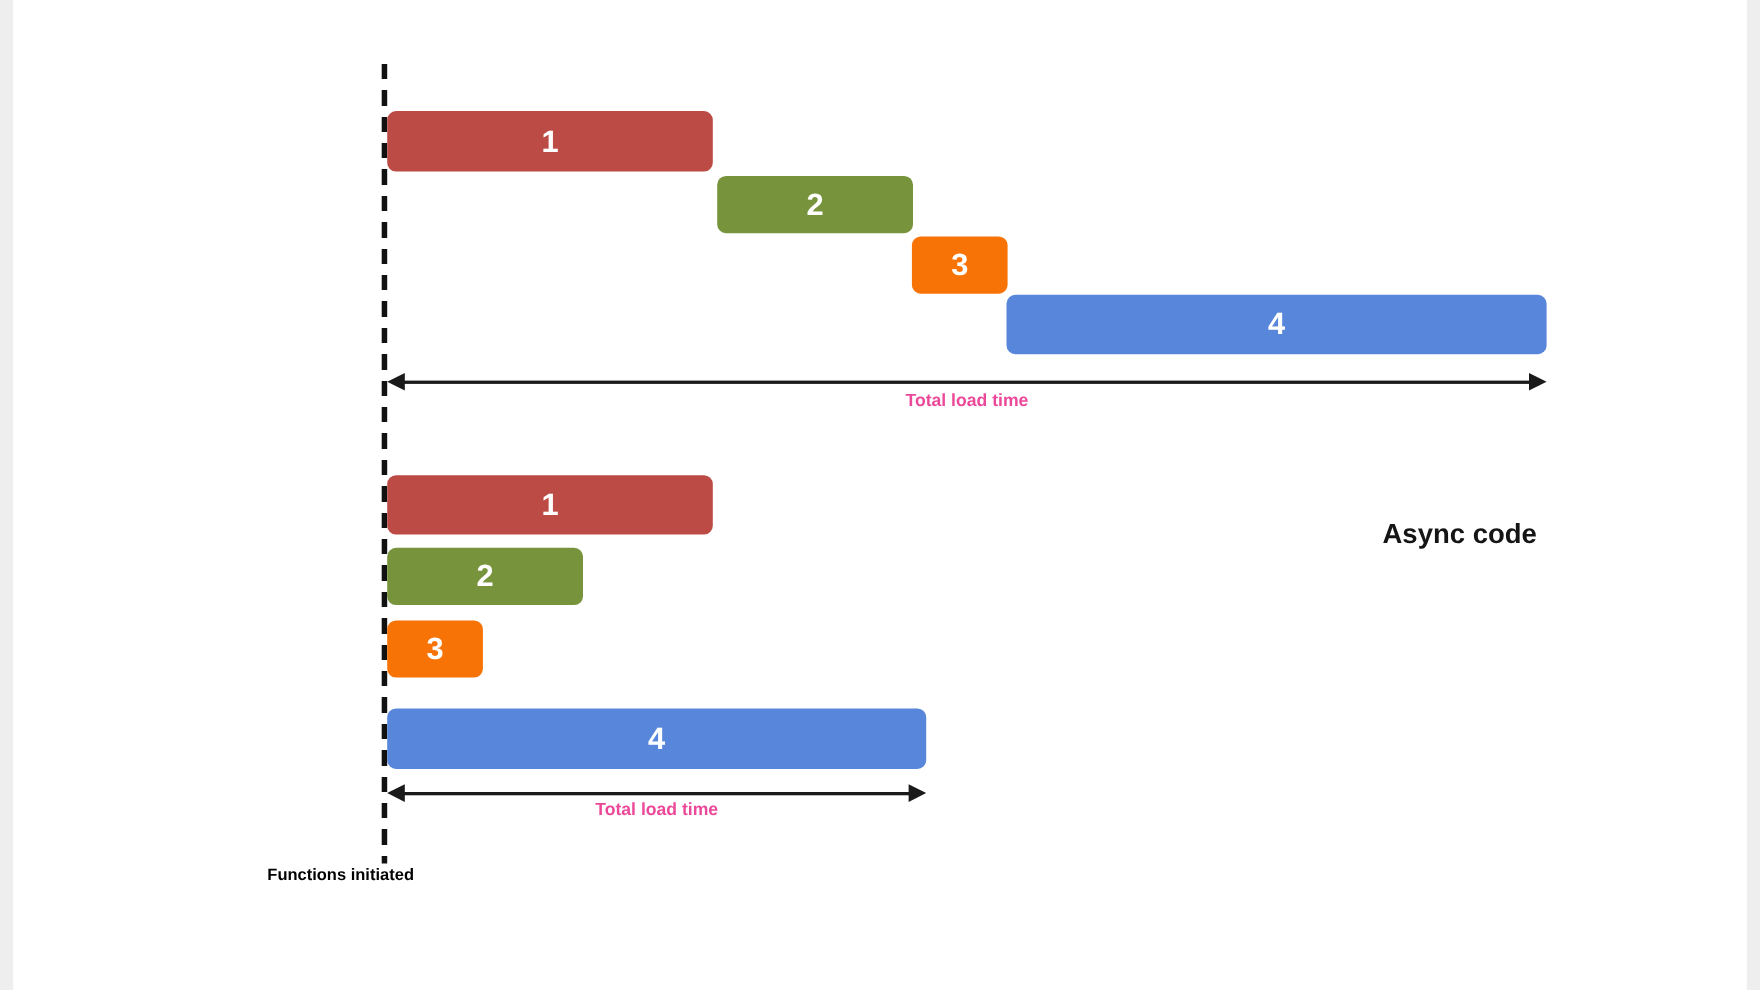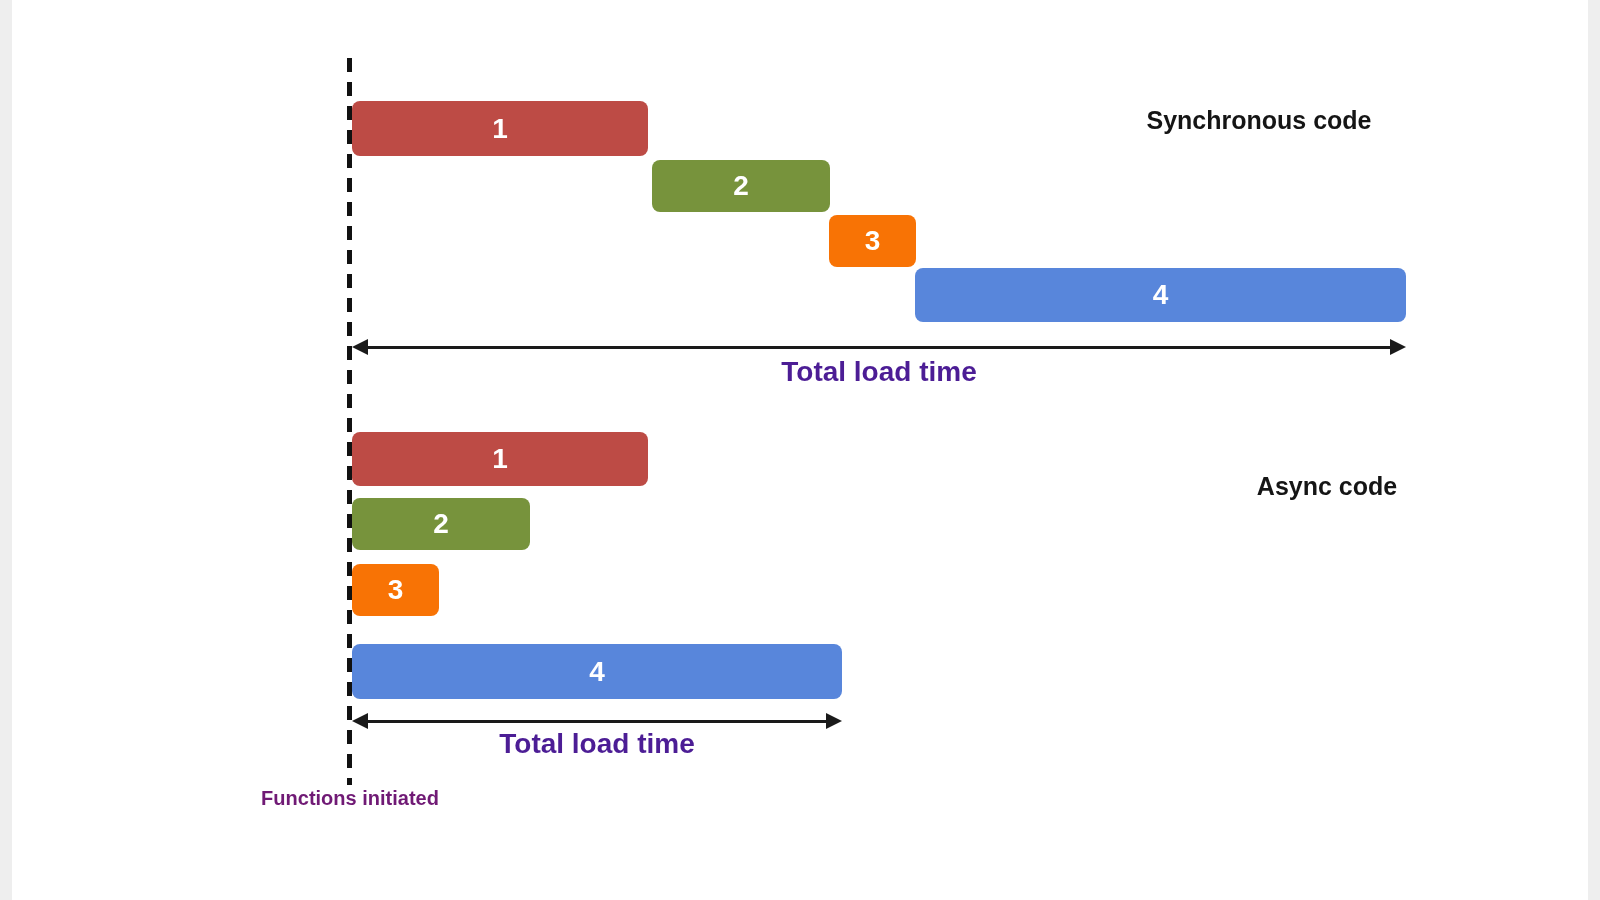--- a/index.html
+++ b/index.html
@@ -14,42 +14,41 @@
     position:absolute;left:347px;top:58px;width:5px;height:727px;
     background:repeating-linear-gradient(to bottom,#111 0 14px,transparent 14px 24px);
   }
   .bar{
     position:absolute;border-radius:8px;color:#fff;font-weight:bold;font-size:28px;
     display:flex;align-items:center;justify-content:center;
   }
   .section-label{position:absolute;font-weight:bold;font-size:25px;color:#151515;text-align:center;}
   .sync-label{left:1128px;top:106px;width:262px;}
   .async-label{left:1238px;top:452px;width:178px;margin-top:20px;}
-  .total-label{position:absolute;font-weight:bold;font-size:28px;color:#4c1d95;text-align:center;}
+  .total-label{position:absolute;font-weight:bold;font-size:16px;color:#ec4899;text-align:center;}
   .sync-total{left:352px;top:356px;width:1054px;}
   .async-total{left:352px;top:728px;width:490px;}
   .functions-label{
-    position:absolute;left:243px;top:787px;width:214px;text-align:center;
-    font-weight:bold;font-size:20px;color:#701a75;
+    position:absolute;left:243px;top:787px;width:214px;
+    font-weight:bold;font-size:15px;color:#000000;
   }
   .arrow-line{position:absolute;height:3px;background:#1a1a1a;}
   .arrow-head{position:absolute;width:0;height:0;border-top:8px solid transparent;border-bottom:8px solid transparent;}
   .arrow-head.left{border-right:16px solid #1a1a1a;}
   .arrow-head.right{border-left:16px solid #1a1a1a;}
 </style>
 </head>
 <body>
 
 <div class="stage">
   <div class="edge left"></div>
   <div class="edge right"></div>
 
   <div class="dashed-line"></div>
 
-  <div class="section-label sync-label">Synchronous code</div>
   <div class="section-label async-label">Async code</div>
 
   <div class="total-label sync-total">Total load time</div>
   <div class="total-label async-total">Total load time</div>
 
   <div class="functions-label">Functions initiated</div>
 
   <div id="bars-layer">
       <div class="bar" style="left: 352px; top: 101px; width: 296px; height: 55px; background: rgb(189, 75, 69);">1</div>
       <div class="bar" style="left: 652px; top: 160px; width: 178px; height: 52px; background: rgb(119, 147, 60);">2</div>

